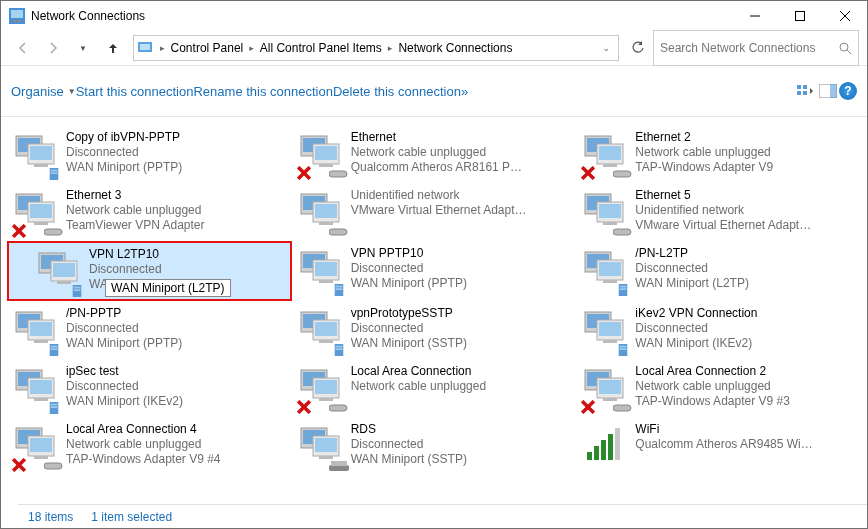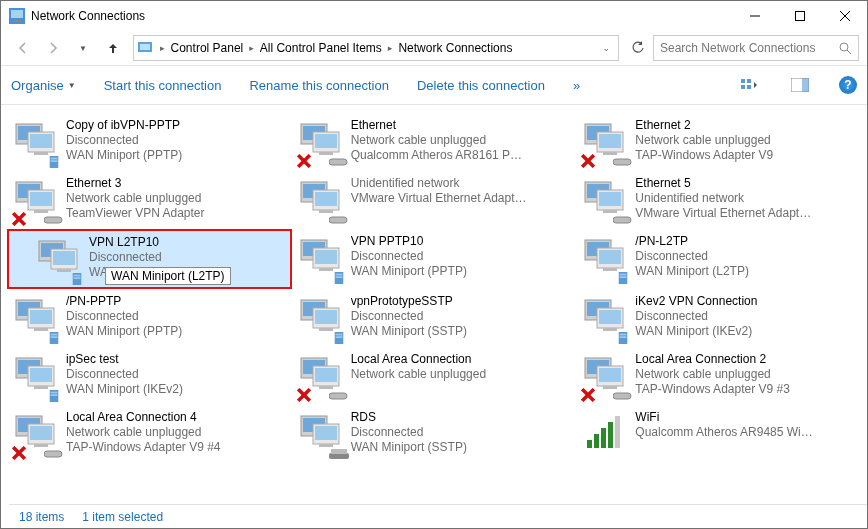--- a/index.html
+++ b/index.html
@@ -16,46 +16,46 @@
 .navbar { height: 34px; display: flex; align-items: center; padding: 0 8px; gap: 2px; }
 .nav-btn { width: 28px; height: 26px; display: flex; align-items: center; justify-content: center; color: #888; font-size: 14px; border-radius: 2px; }
 .nav-btn.active { color: #000; }
 .nav-btn svg { width: 14px; height: 14px; }
 .addr { flex: 1; display: flex; align-items: center; height: 26px; border: 1px solid #ccc; background: #fff; padding: 0 4px; font-size: 12px; margin: 0 4px; }
 .addr .crumb { color: #000; padding: 0 4px; white-space: nowrap; }
 .addr .sep { color: #666; font-size: 9px; padding: 0 2px; }
 .addr .addr-icon { width: 16px; height: 16px; margin-right: 4px; }
 .addr .drop { margin-left: auto; color: #666; font-size: 9px; padding: 0 4px; }
 .refresh { width: 26px; height: 26px; display: flex; align-items: center; justify-content: center; color: #666; }
-.search { width: 206px; height: 26px; border: 1px solid #ccc; display: flex; align-items: center; padding: 0 6px; font-size: 12px; color: #777; }
+.search { width: 206px; height: 36px; border: 1px solid #ccc; display: flex; align-items: center; padding: 0 6px; font-size: 12px; color: #777; }
 .search .mag { margin-left: auto; }
 
 
-.toolbar { height: 40px; border-top: 1px solid #e5e5e5; border-bottom: 1px solid #e5e5e5; display: flex; align-items: center; padding: 8px 10px; gap: 28px; font-size: 13px; color: #1a6fb8; }
+.toolbar { height: 52px; border-top: 1px solid #e5e5e5; border-bottom: 1px solid #e5e5e5; display: flex; align-items: center; padding: 8px 10px; font-size: 13px; color: #1a6fb8; }
 .toolbar .tb-item { display: flex; align-items: center; gap: 4px; }
 .toolbar .spacer { flex: 1; }
 .toolbar .tb-icon { width: 22px; height: 22px; display: flex; align-items: center; justify-content: center; color: #444; }
 .toolbar .help { color: #1a6fb8; background: radial-gradient(circle,#3a9bea,#1a6fb8); width: 18px; height: 18px; border-radius: 50%; color: white; font-size: 12px; font-weight: bold; }
 
 
 .content { padding: 8px 6px; display: grid; grid-template-columns: repeat(3, 1fr); column-gap: 0; row-gap: 0; }
 .item { display: flex; align-items: flex-start; padding: 4px 6px; min-height: 54px; border: 1px solid transparent; position: relative; }
 .item .icon-wrap { width: 48px; height: 48px; flex-shrink: 0; position: relative; }
 .item .txt { margin-left: 4px; font-size: 12px; line-height: 15px; overflow: hidden; }
 .item .txt .name { color: #000; white-space: nowrap; overflow: hidden; text-overflow: ellipsis; max-width: 180px; }
 .item .txt .status { color: #6d6d6d; white-space: nowrap; overflow: hidden; text-overflow: ellipsis; max-width: 180px; }
 .item .txt .adapter { color: #6d6d6d; white-space: nowrap; overflow: hidden; text-overflow: ellipsis; max-width: 180px; }
 .item.selected { background: #cde8ff; border: 2px solid #e71010; padding-left: 28px; }
 .item.selected .name { color: #000; }
 
 
 .tooltip { position: absolute; top: 36px; left: 96px; background: #fff; border: 1px solid #888; padding: 1px 5px; font-size: 12px; z-index: 10; white-space: nowrap; }
 
 
-.statusbar { position: absolute; bottom: 0; left: 8px; right: 0; height: 24px; border-top: 1px solid #e0e0e0; display: flex; align-items: center; padding: 0 10px; font-size: 12px; color: #1a6fb8; gap: 18px; }
+.statusbar { position: absolute; bottom: 0; left: 17px; right: 0; height: 24px; border-top: 1px solid #e0e0e0; display: flex; align-items: center; padding: 0 10px; font-size: 12px; color: #1a6fb8; gap: 18px; }
 
 
 .net-icon { width: 44px; height: 44px; }
 .red-x { position: absolute; left: -2px; bottom: -2px; width: 14px; height: 14px; }
 .sub-icon { position: absolute; right: -2px; bottom: -2px; width: 20px; height: 12px; }
 
 .chev { font-size: 8px; color: #555; }
 </style>
 </head>
 <body>

